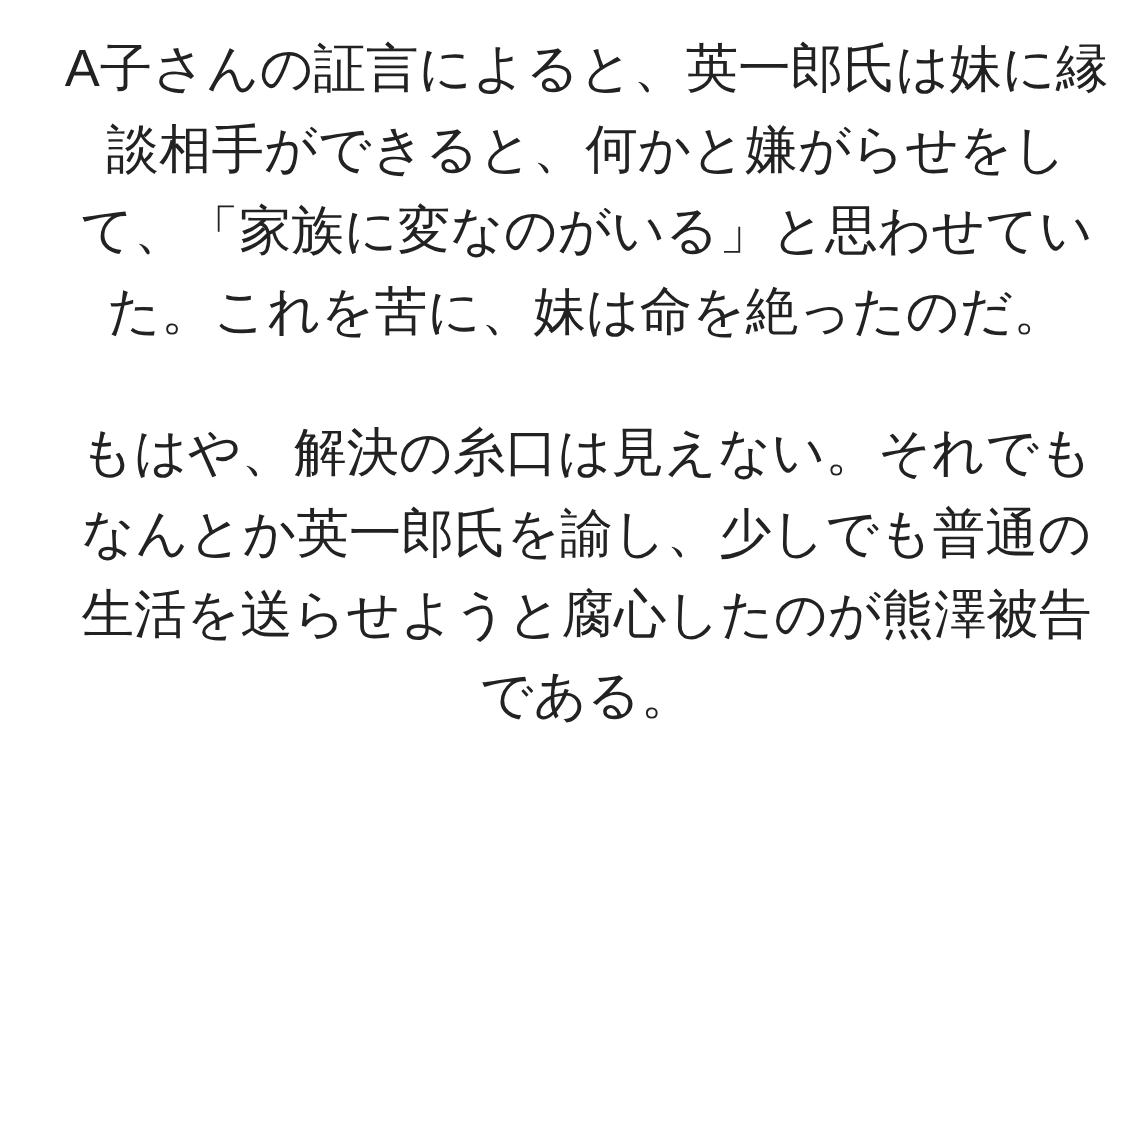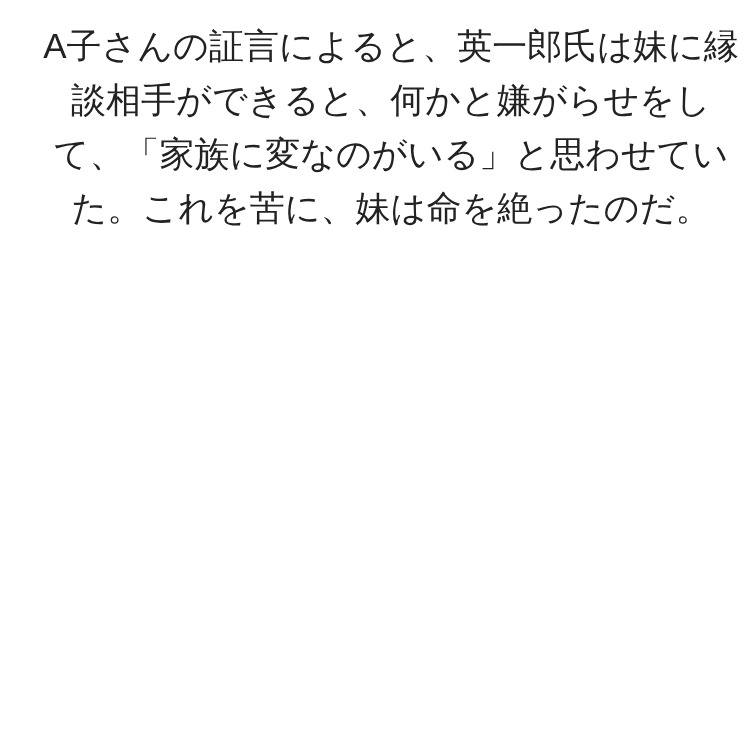--- a/index.html
+++ b/index.html
@@ -31,13 +31,14 @@
   }
   .para:last-child {
     margin-bottom: 0;
   }
 </style>
 </head>
 <body>
 
 <main class="article">
   <p class="para">A子さんの証言によると、英一郎氏は妹に縁談相手ができると、何かと嫌がらせをして、「家族に変なのがいる」と思わせていた。これを苦に、妹は命を絶ったのだ。</p>
+  <p class="para">もはや、解決の糸口は見えない。それでもなんとか英一郎氏を諭し、少しでも普通の生活を送らせようと腐心したのが熊澤被告である。</p>
 </main>
 
 </body></html>

